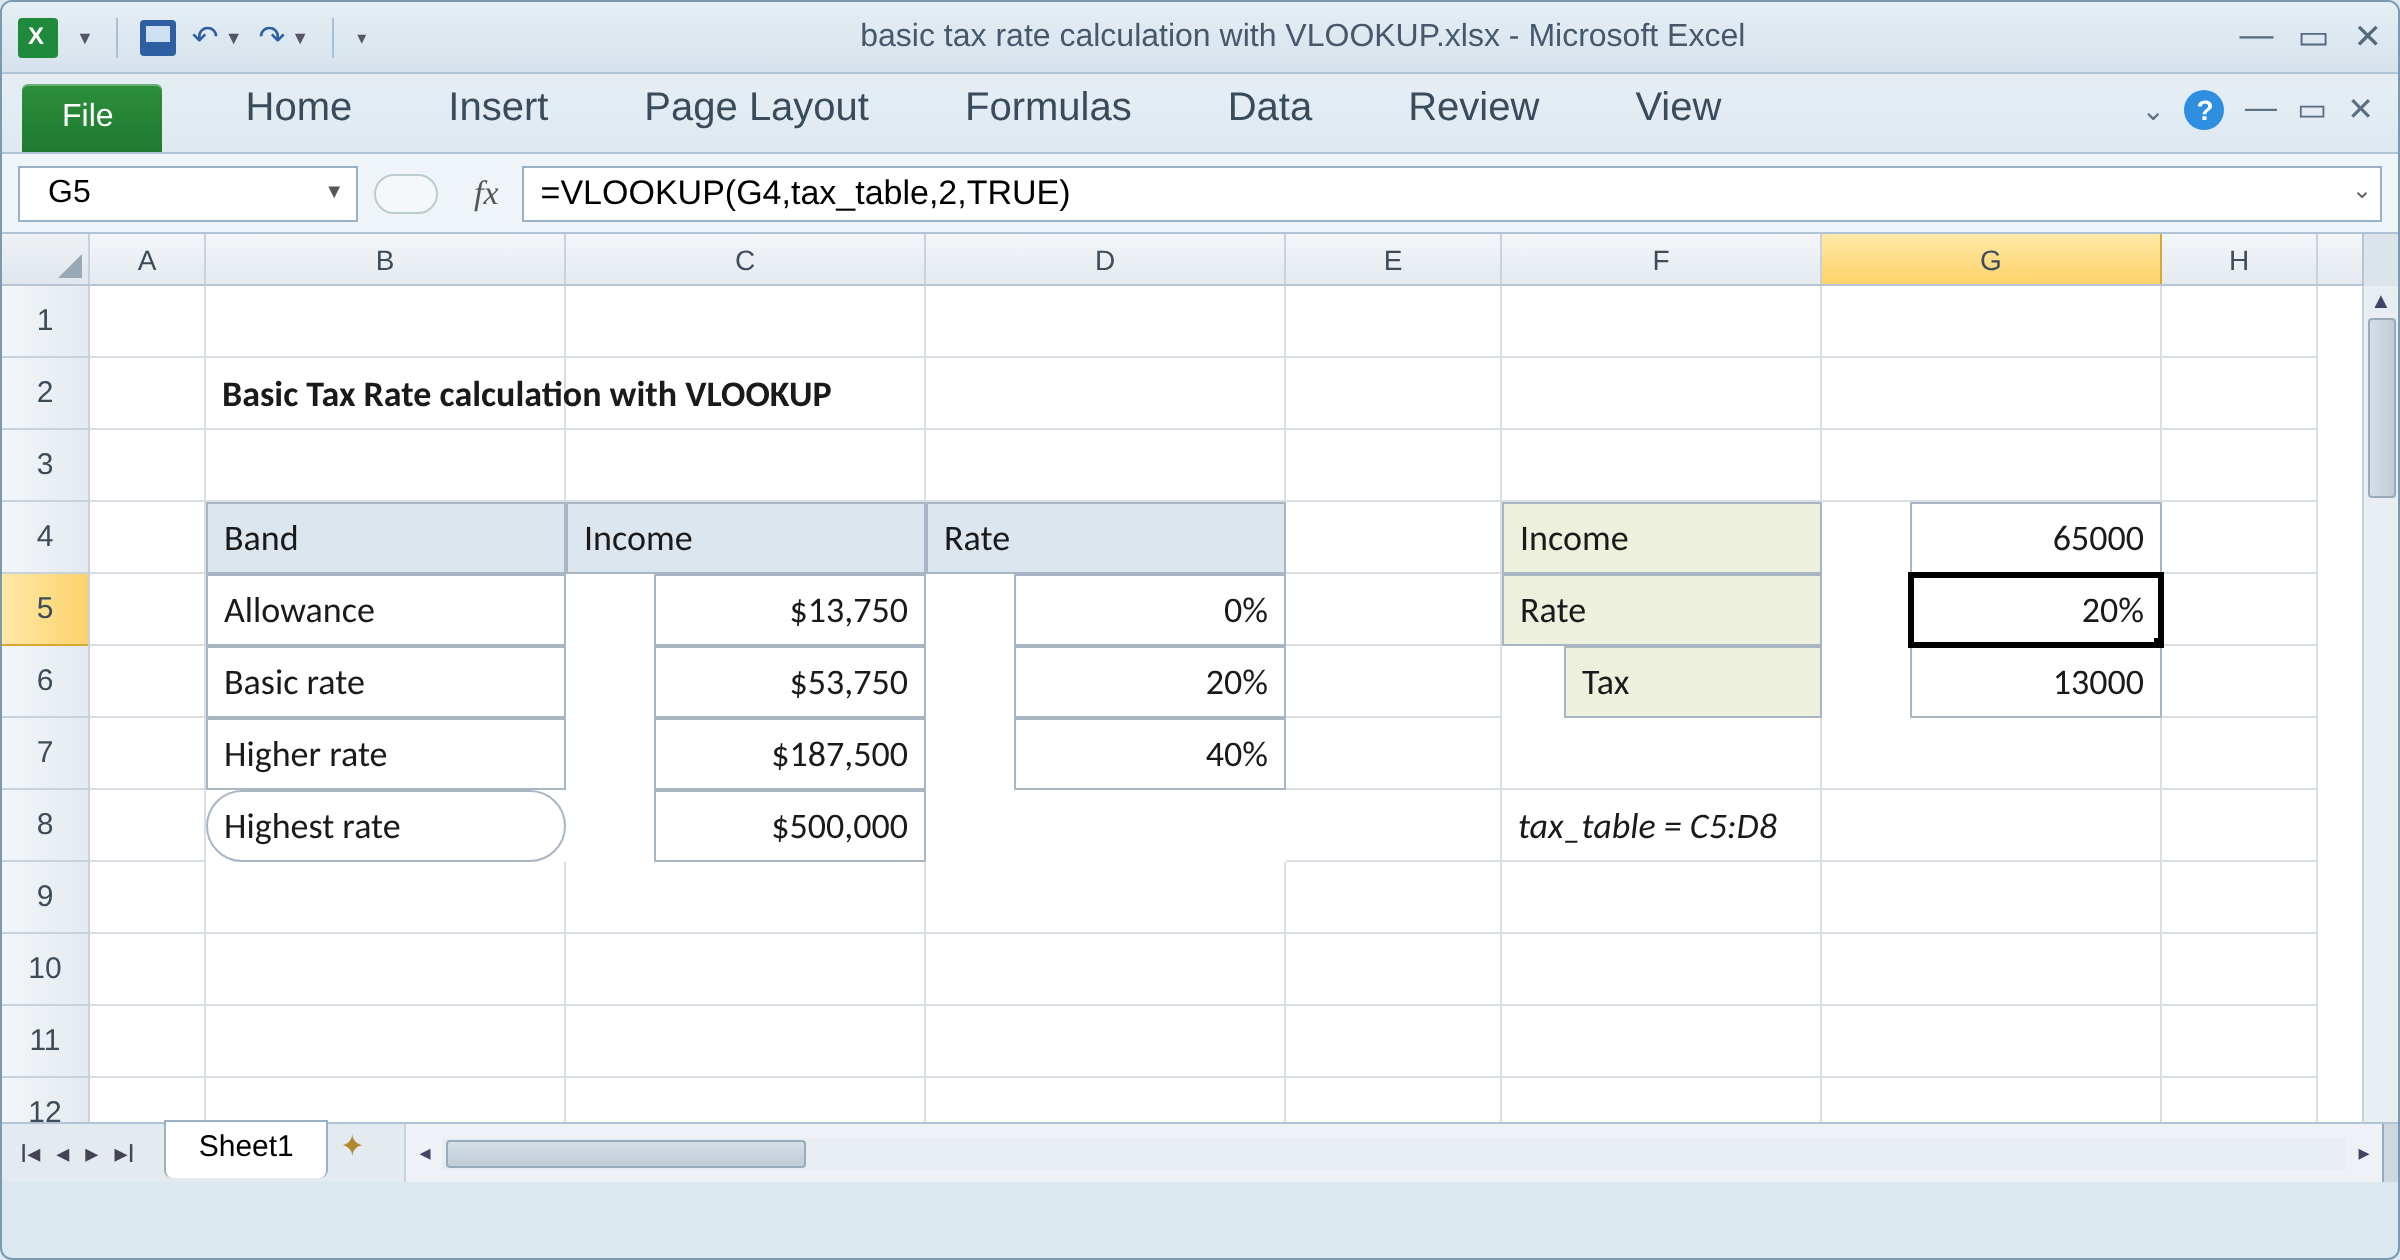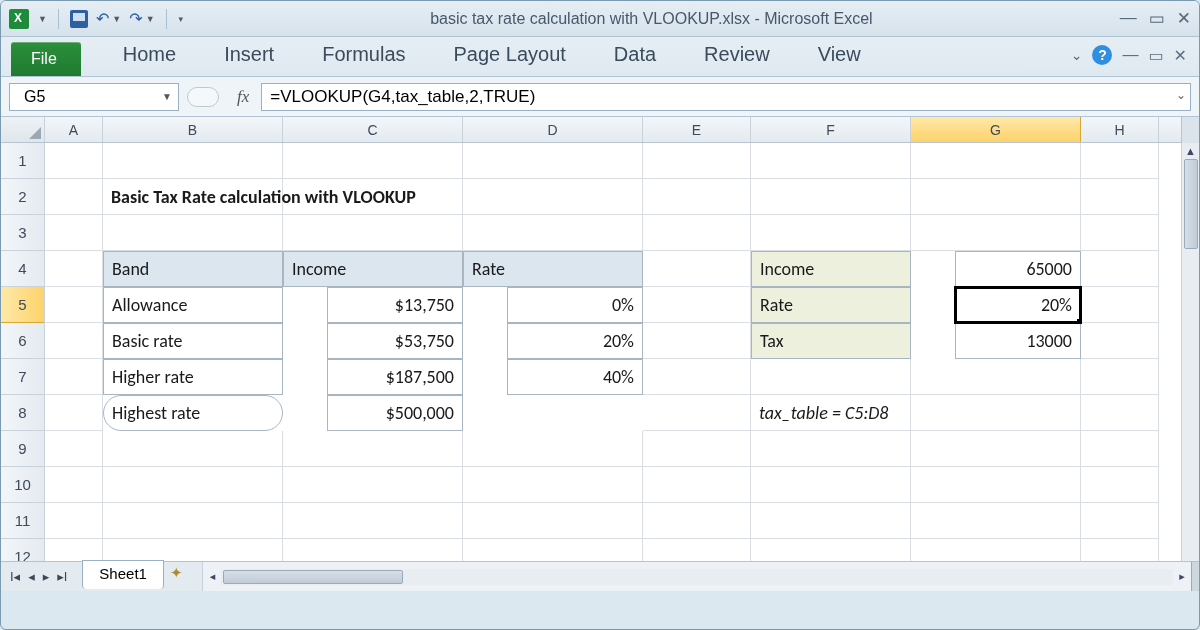--- a/index.html
+++ b/index.html
@@ -215,22 +215,22 @@
     <span>—</span>
     <span>▭</span>
     <span>✕</span>
   </div>
 </div>
 
 <div class="ribbon">
   <div class="file-tab">File</div>
   <div class="rtab">Home</div>
   <div class="rtab">Insert</div>
+  <div class="rtab">Page Layout</div>
   <div class="rtab">Formulas</div>
-  <div class="rtab">Page Layout</div>
   <div class="rtab">Data</div>
   <div class="rtab">Review</div>
   <div class="rtab">View</div>
   <div class="ribbon-right">
     <span style="font-size:14px;">⌄</span>
     <span class="help-icon">?</span>
     <span>—</span>
     <span>▭</span>
     <span>✕</span>
   </div>
@@ -318,21 +318,21 @@
       <div class="cell tbl-cell r" style="grid-area: 5 / 4;">0%</div>
       <div class="cell" style="grid-area: 5 / 5;"></div>
       <div class="cell rt-lbl" style="grid-area: 5 / 6;">Rate</div>
       <div class="cell rt-val active-cell r" style="grid-area: 5 / 7;">20%</div>
       <div class="cell" style="grid-area: 5 / 8;"></div>
       <div class="cell" style="grid-area: 6 / 1;"></div>
       <div class="cell tbl-cell" style="grid-area: 6 / 2; text-align: center;">Basic rate</div>
       <div class="cell tbl-cell r" style="grid-area: 6 / 3;">$53,750</div>
       <div class="cell tbl-cell r" style="grid-area: 6 / 4;">20%</div>
       <div class="cell" style="grid-area: 6 / 5;"></div>
-      <div class="cell rt-lbl" style="grid-area: 6 / 6;">Tax</div>
+      <div class="cell rt-lbl" style="grid-area: 6 / 6; margin-left: 31px;">Tax</div>
       <div class="cell rt-val r" style="grid-area: 6 / 7;">13000</div>
       <div class="cell" style="grid-area: 6 / 8;"></div>
       <div class="cell" style="grid-area: 7 / 1;"></div>
       <div class="cell tbl-cell" style="grid-area: 7 / 2;">Higher rate</div>
       <div class="cell tbl-cell r" style="grid-area: 7 / 3;">$187,500</div>
       <div class="cell tbl-cell r" style="grid-area: 7 / 4;">40%</div>
       <div class="cell" style="grid-area: 7 / 5;"></div>
       <div class="cell" style="grid-area: 7 / 6;"></div>
       <div class="cell" style="grid-area: 7 / 7;"></div>
       <div class="cell" style="grid-area: 7 / 8;"></div>

